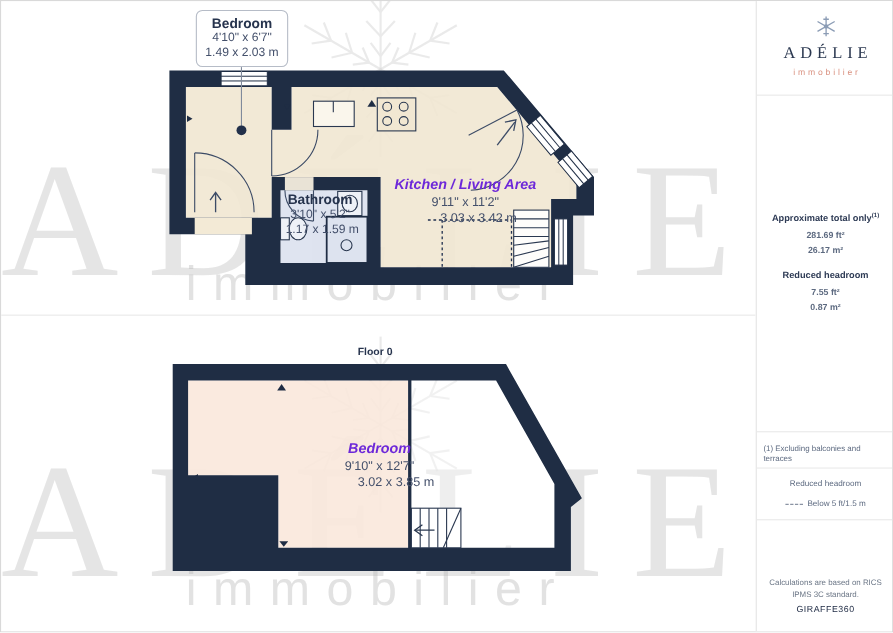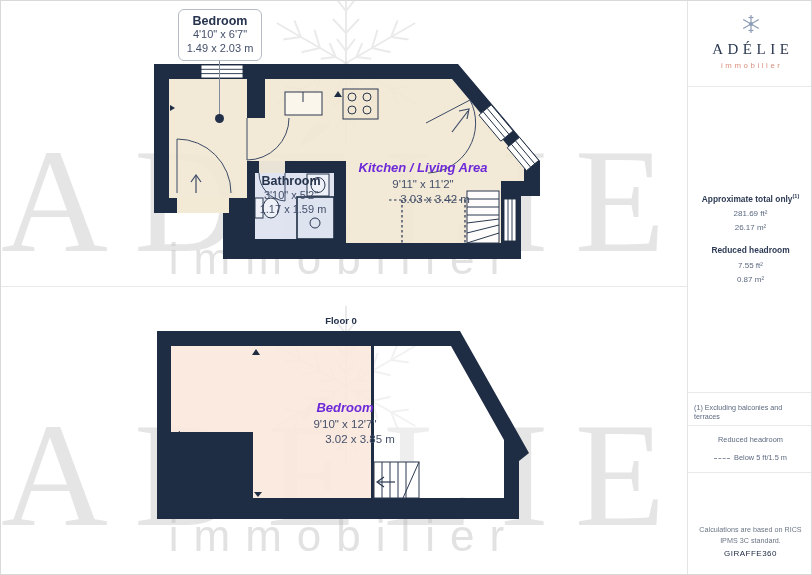--- a/index.html
+++ b/index.html
@@ -37,21 +37,21 @@
 
   
   .sidebar { position:absolute; left:686px; top:0; width:126px; height:573px;
              background:#fff; border-left:1px solid #e4e4e4; }
   .sb-div { left:0; width:125px; height:1px; background:#e9e9e9; }
   .logo-name { width:125px; text-align:center; font-family:"Liberation Serif", serif;
                font-size:15px; letter-spacing:4.5px; text-indent:4.5px; color:#2b3850; }
   .logo-tag  { width:125px; text-align:center; font-size:7.8px; letter-spacing:2.6px;
                text-indent:2.6px; color:#d9907f; }
   .sb-h { width:125px; text-align:center; font-size:8.4px; font-weight:700; color:#2e3b55; }
-  .sb-v { width:125px; text-align:center; font-size:8px; color:#5d6a80; }
+  .sb-v { width:125px; text-align:center; font-size:8px; color:#5d6a80;font-weight:bold; }
   .sb-note { width:125px; font-size:7.2px; color:#5d6a80; padding:0 6px; }
   .sb-legend { width:125px; text-align:center; font-size:7.4px; color:#5d6a80; }
   .dash-sample { display:inline-block; width:16px; border-top:1px dashed #8a93a3;
                  vertical-align:middle; margin-right:4px; }
   .sb-small { width:125px; text-align:center; font-size:7.2px; line-height:1.5;
               color:#6b7686; padding:0 9px; }
   .brand { width:125px; text-align:center; font-size:8px; letter-spacing:.5px; color:#202c45; }
   .brand .b { font-weight:400; }
   sup { font-size:5.5px; }
 </style>

